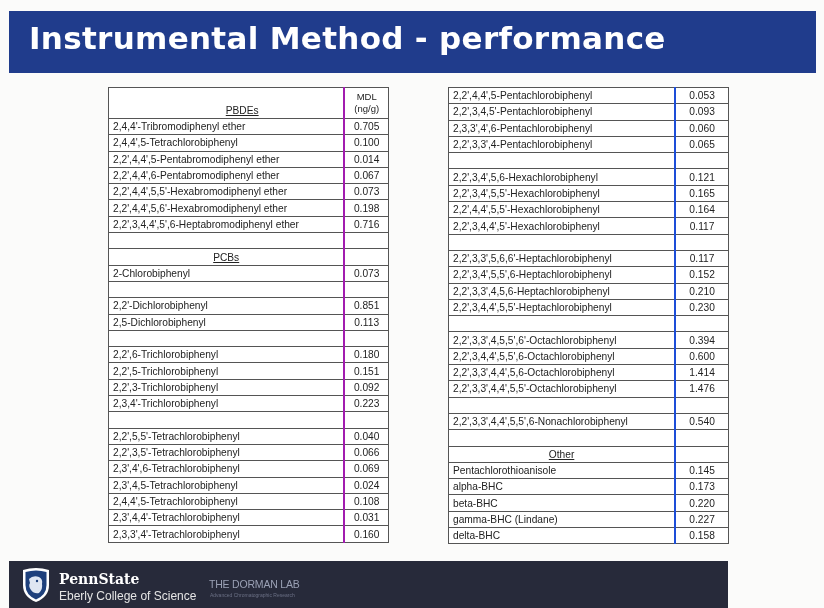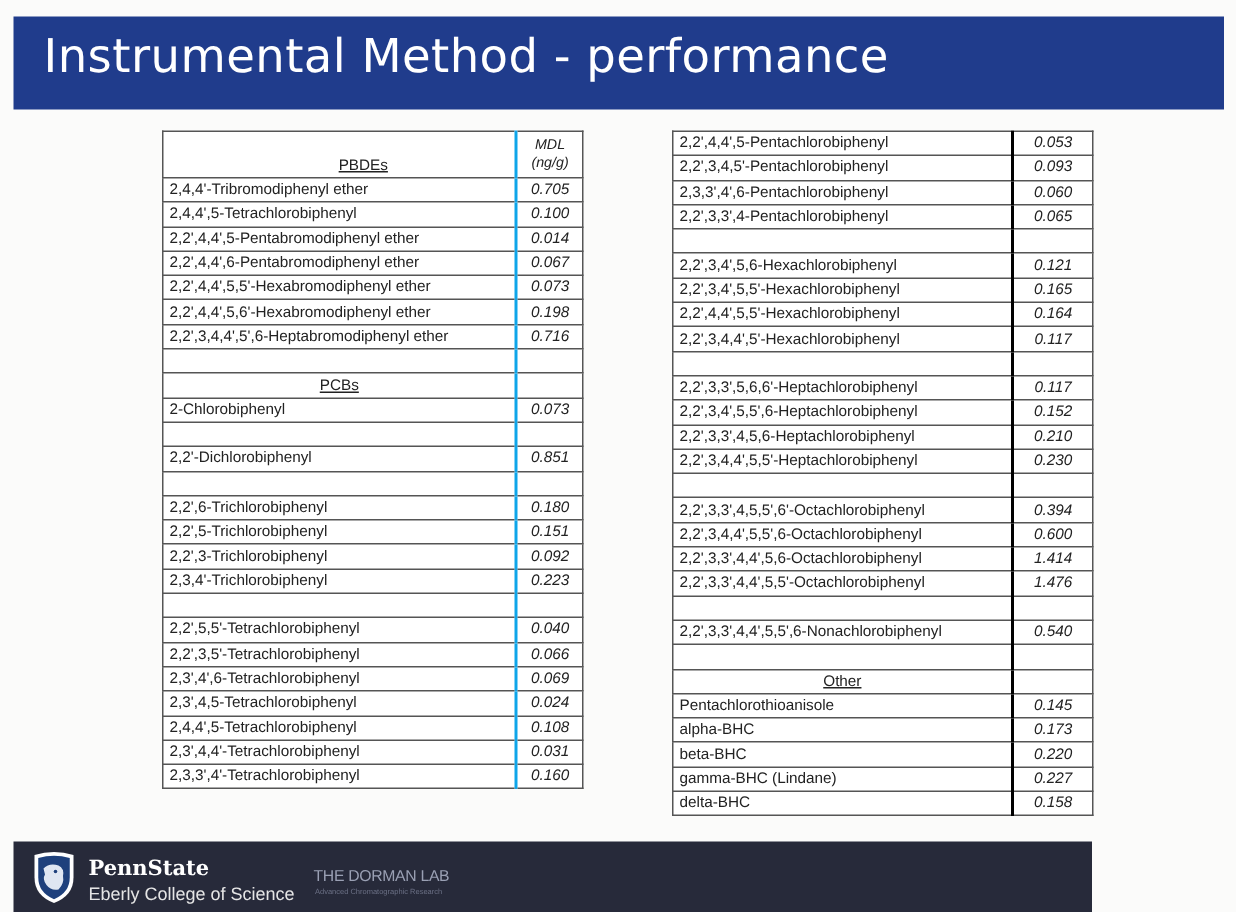--- a/index.html
+++ b/index.html
@@ -1,28 +1,28 @@
 <!DOCTYPE html>
 <html><head>
 <meta charset="utf-8">
 <style>
   html, body { margin:0; padding:0; }
   body { width:824px; height:608px; background:#fbfbfa; position:relative; overflow:hidden; font-family:"Liberation Sans", sans-serif; }
   .title-bar { position:absolute; left:9px; top:11px; width:807px; height:62px; background:#203c8c; box-sizing:border-box; }
-  .title-text { position:absolute; left:20px; top:9px; color:#ffffff; font-family:"DejaVu Sans", sans-serif; font-weight:normal; font-size:31px; letter-spacing:0.3px; white-space:nowrap; }
+  .title-text { position:absolute; left:20px; top:9px; color:#ffffff; font-family:"DejaVu Sans", sans-serif; font-weight:bold; font-size:31px; letter-spacing:0.3px; white-space:nowrap; }
   table.mdl { position:absolute; border-collapse:collapse; font-family:"Liberation Sans", sans-serif; font-size:10.2px; color:#222; background:#fff; }
   table.mdl td { border:1px solid #555; padding:0 4px; height:15.3px; line-height:15px; white-space:nowrap; }
   table.mdl td.val { text-align:center; padding:0; }
   table.mdl td.sec { text-align:center; text-decoration:underline; }
   #left-table { left:108px; top:87px; width:281px; }
   #left-table td.name { width:219px; }
-  #left-table td.val { width:53px; border-left:2px solid #0ea5e9;font-style:italic; }
+  #left-table td.val { width:53px; border-left:2px solid #a21caf; }
   #right-table { left:448px; top:87px; width:281px; }
   #right-table td.name { width:219px; }
-  #right-table td.val { width:53px; border-left:2px solid #000000;font-style:italic; }
+  #right-table td.val { width:53px; border-left:2px solid #1d4ed8; }
   tr.hdr td { height:30px; vertical-align:bottom;padding-left:36px; }
   tr.hdr td.val { line-height:12px; vertical-align:middle; font-size:9.5px; }
   .footer { position:absolute; left:9px; top:561px; width:719px; height:47px; background:#272a3a; }
   .shield { position:absolute; left:12px; top:6px; width:30px; height:36px; }
   .ps-name { position:absolute; left:50px; top:10px; color:#fff; font-family:"DejaVu Serif", serif; font-weight:bold; font-size:14px; }
   .ps-college { position:absolute; left:50px; top:28px; color:#e5e5e5; font-size:12px; font-family:"Liberation Sans", sans-serif; }
   .lab-name { position:absolute; left:200px; top:17px; color:#9aa0b4; font-size:10.5px; letter-spacing:-0.2px;text-align:center; }
   .lab-sub { position:absolute; left:201px; top:31px; color:#6b7085; font-size:5px; }
 </style>
 </head>
@@ -78,20 +78,24 @@
         <td class="name">2-Chlorobiphenyl</td>
         <td class="val">0.073</td>
       </tr>
       <tr>
         <td class="name"></td>
         <td class="val"></td>
       </tr>
       <tr>
         <td class="name">2,2'-Dichlorobiphenyl</td>
         <td class="val">0.851</td>
+      </tr>
+      <tr>
+        <td class="name">2,5-Dichlorobiphenyl</td>
+        <td class="val">0.113</td>
       </tr>
       <tr>
         <td class="name"></td>
         <td class="val"></td>
       </tr>
       <tr>
         <td class="name">2,2',6-Trichlorobiphenyl</td>
         <td class="val">0.180</td>
       </tr>
       <tr>

